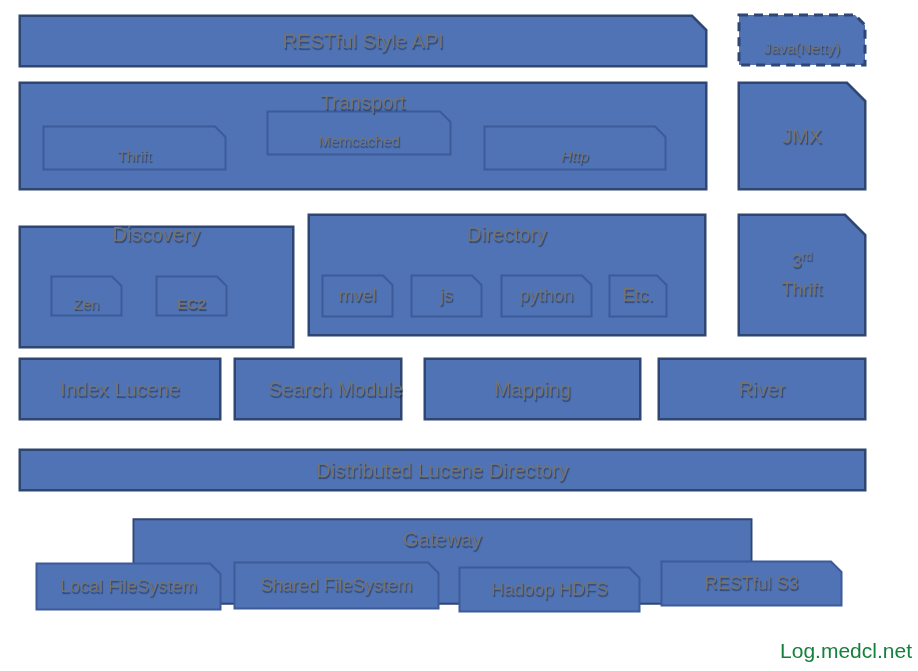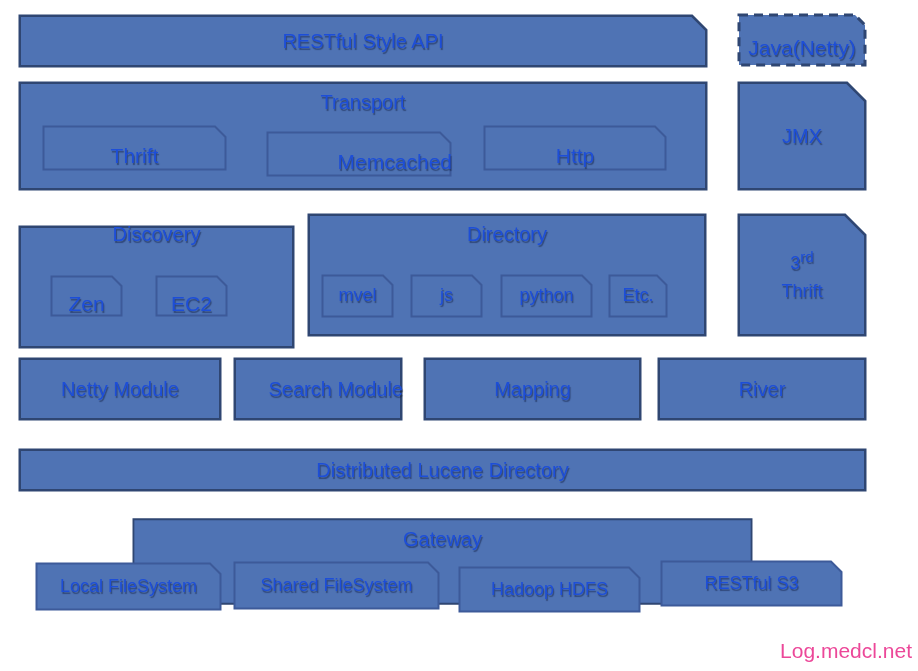--- a/index.html
+++ b/index.html
@@ -19,33 +19,33 @@
   }
   .box > svg.shape{
     position:absolute;
     left:0;top:0;
     width:100%;height:100%;
     pointer-events:none;
   }
   .lbl{
     position:relative;
     z-index:1;
-    color:#1d4ed8;
+    color:#737373;
     text-shadow:1px 1.5px 1px rgba(10,20,50,0.45);
     white-space:nowrap;
     text-align:center;
     line-height:1.2;
   }
   .titled{align-items:flex-start;}
   .titled > .lbl{margin-top:9px;}
   .fs20{font-size:20px;}
-  .fs19{font-size:21px;margin-top:16px;}
+  .fs19{font-size:15px;margin-top:16px;}
   .fs18{font-size:18px;}
   .two-line{white-space:normal;line-height:1.55;}
-  .two-line sup{font-size:15px;}
+  .two-line sup{font-size:12px;}
   #footer-credit{
     position:absolute;
     right:6px;top:639px;
     font-size:21px;
     color:#0a0a0a;
     font-family:"Liberation Sans", sans-serif;
   }
 </style>
 </head>
 <body>
@@ -71,27 +71,27 @@
         <polygon points="1.75,1.75 688.25,1.75 688.25,108.25 1.75,108.25" fill="#4f73b4" stroke="#2f4672" stroke-width="2.5"></polygon>
       </svg>
     <span class="lbl fs20">Transport</span>
 
     <div class="box inner" style="left:24px;top:44px;width:185px;height:46px;">
         <svg class="shape" viewBox="0 0 185 46" aria-hidden="true">
           <polygon points="1.5,1.5 173,1.5 183.5,12 183.5,44.5 1.5,44.5" fill="#4f73b4" stroke="#3d5a99" stroke-width="2"></polygon>
         </svg>
       <span class="lbl fs19">Thrift</span>
     </div>
-    <div class="box inner" style="left:248px;top:50px;width:186px;height:46px;justify-content:flex-end;">
+    <div class="box inner" style="left:248px;top:29px;width:186px;height:46px;">
         <svg class="shape" viewBox="0 0 186 46" aria-hidden="true">
           <polygon points="1.5,1.5 174,1.5 184.5,12 184.5,44.5 1.5,44.5" fill="#4f73b4" stroke="#3d5a99" stroke-width="2"></polygon>
         </svg>
       <span class="lbl fs19">Memcached</span>
     </div>
-    <div class="box inner" style="left:465px;top:44px;width:184px;height:46px;">
+    <div class="box inner" style="left:465px;top:44px;width:184px;height:46px;font-style:italic;">
         <svg class="shape" viewBox="0 0 184 46" aria-hidden="true">
           <polygon points="1.5,1.5 172,1.5 182.5,12 182.5,44.5 1.5,44.5" fill="#4f73b4" stroke="#3d5a99" stroke-width="2"></polygon>
         </svg>
       <span class="lbl fs19">Http</span>
     </div>
   </div>
 
   <div class="box" style="left:737px;top:81px;width:130px;height:110px;">
       <svg class="shape" viewBox="0 0 130 110" aria-hidden="true">
         <polygon points="1.75,1.75 110,1.75 128.25,20 128.25,108.25 1.75,108.25" fill="#4f73b4" stroke="#2f4672" stroke-width="2.5"></polygon>
@@ -104,21 +104,21 @@
         <polygon points="1.75,1.75 275.25,1.75 275.25,122.25 1.75,122.25" fill="#4f73b4" stroke="#2f4672" stroke-width="2.5"></polygon>
       </svg>
     <span class="lbl fs20">Discovery</span>
 
     <div class="box inner" style="left:32px;top:62px;width:73px;height:42px;">
         <svg class="shape" viewBox="0 0 73 42" aria-hidden="true">
           <polygon points="1.5,1.5 62,1.5 71.5,11 71.5,40.5 1.5,40.5" fill="#4f73b4" stroke="#3d5a99" stroke-width="2"></polygon>
         </svg>
       <span class="lbl fs19">Zen</span>
     </div>
-    <div class="box inner" style="left:137px;top:62px;width:73px;height:42px;">
+    <div class="box inner" style="left:137px;top:62px;width:73px;height:42px;font-weight:bold;">
         <svg class="shape" viewBox="0 0 73 42" aria-hidden="true">
           <polygon points="1.5,1.5 62,1.5 71.5,11 71.5,40.5 1.5,40.5" fill="#4f73b4" stroke="#3d5a99" stroke-width="2"></polygon>
         </svg>
       <span class="lbl fs19">EC2</span>
     </div>
   </div>
 
   <div class="box titled" style="left:307px;top:213px;width:400px;height:124px;">
       <svg class="shape" viewBox="0 0 400 124" aria-hidden="true">
         <polygon points="1.75,1.75 398.25,1.75 398.25,122.25 1.75,122.25" fill="#4f73b4" stroke="#2f4672" stroke-width="2.5"></polygon>
@@ -158,21 +158,21 @@
     <span class="lbl fs18 two-line">
       <span>3</span><sup>rd</sup><br>
       <span>Thrift</span>
     </span>
   </div>
 
   <div class="box" style="left:18px;top:357px;width:204px;height:64px;">
       <svg class="shape" viewBox="0 0 204 64" aria-hidden="true">
         <polygon points="1.75,1.75 202.25,1.75 202.25,62.25 1.75,62.25" fill="#4f73b4" stroke="#2f4672" stroke-width="2.5"></polygon>
       </svg>
-    <span class="lbl fs20">Netty Module</span>
+    <span class="lbl fs20">Index Lucene</span>
   </div>
   <div class="box" style="left:233px;top:357px;width:170px;height:64px;justify-content:flex-end;">
       <svg class="shape" viewBox="0 0 170 64" aria-hidden="true">
         <polygon points="1.75,1.75 168.25,1.75 168.25,62.25 1.75,62.25" fill="#4f73b4" stroke="#2f4672" stroke-width="2.5"></polygon>
       </svg>
     <span class="lbl fs20">Search Module</span>
   </div>
   <div class="box" style="left:423px;top:357px;width:219px;height:64px;align-items:center;">
       <svg class="shape" viewBox="0 0 219 64" aria-hidden="true">
         <polygon points="1.75,1.75 217.25,1.75 217.25,62.25 1.75,62.25" fill="#4f73b4" stroke="#2f4672" stroke-width="2.5"></polygon>
@@ -218,15 +218,15 @@
       <span class="lbl fs18">Hadoop HDFS</span>
     </div>
     <div class="box inner" style="left:642px;top:42px;width:183px;height:47px;">
         <svg class="shape" viewBox="0 0 183 47" aria-hidden="true">
           <polygon points="1.5,1.5 171,1.5 181.5,12 181.5,45.5 1.5,45.5" fill="#4f73b4" stroke="#3d5a99" stroke-width="2"></polygon>
         </svg>
       <span class="lbl fs18">RESTful S3</span>
     </div>
   </div>
 
-  <div id="footer-credit" style="color: #ec4899;">Log.medcl.net</div>
+  <div id="footer-credit" style="color: #15803d;">Log.medcl.net</div>
 
 </div>
 
 </body></html>

